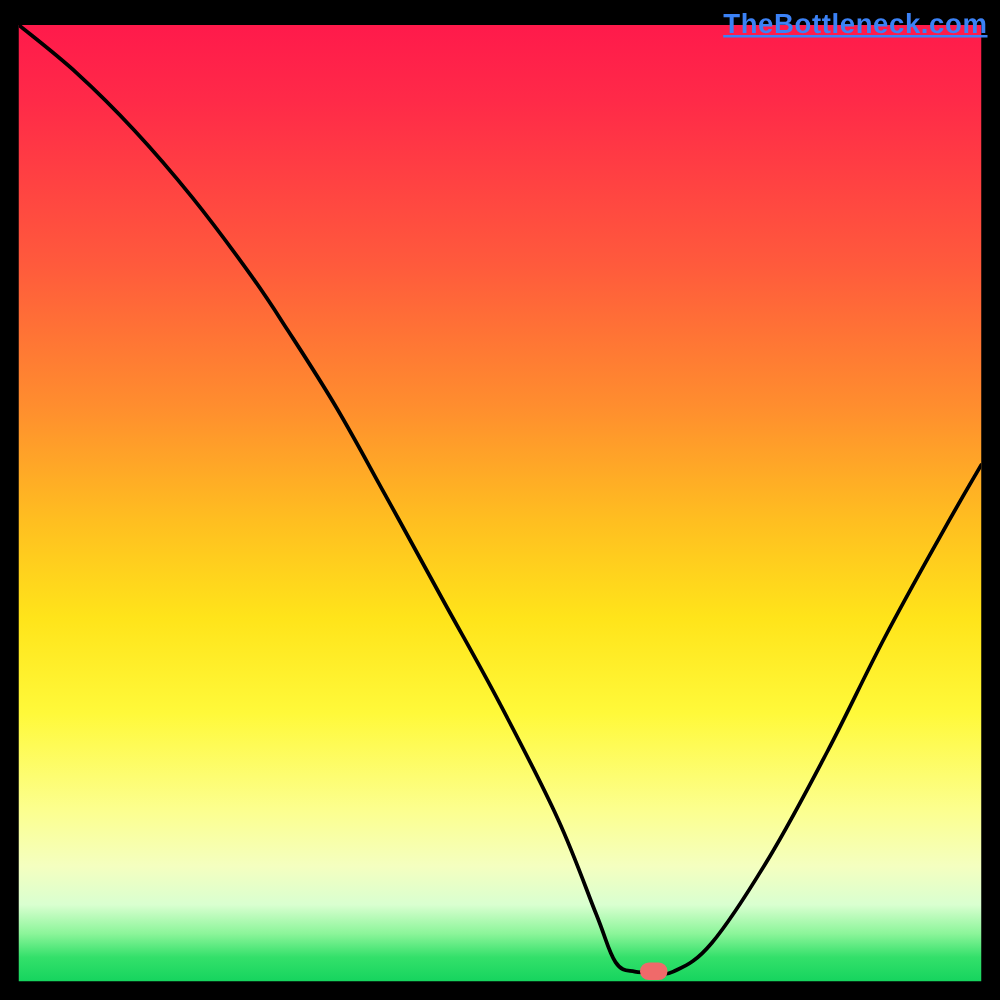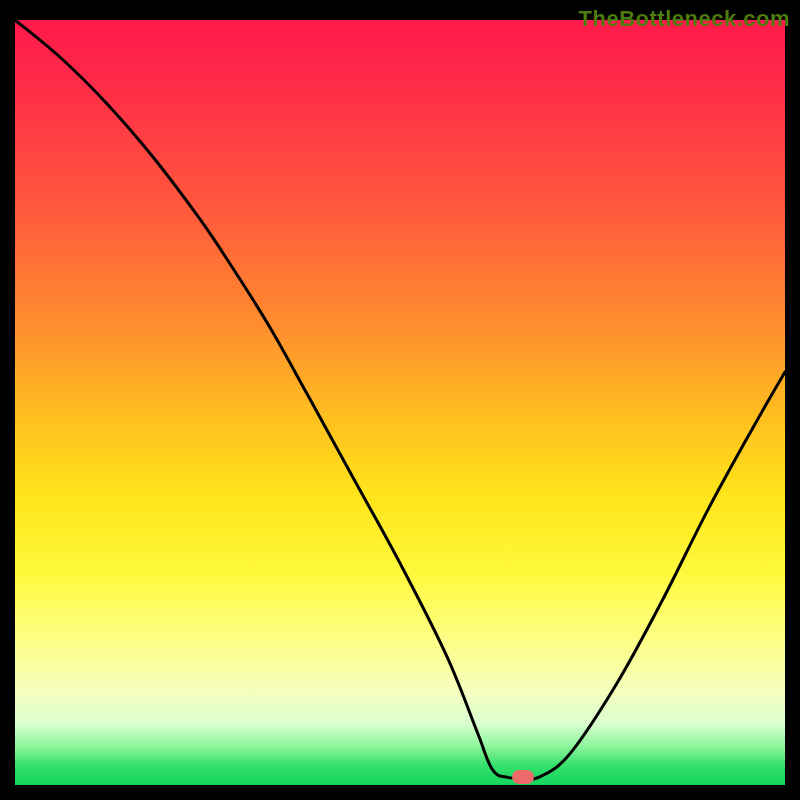--- a/index.html
+++ b/index.html
@@ -14,26 +14,27 @@
   .frame {
     position: relative;
     width: 800px;
     height: 800px;
     background: #000;
   }
   .watermark {
     position: absolute;
     top: 6px;
     right: 10px;
-    color: #4d7c0f;
+    color: #3b82f6;
     font-size: 22px;
     font-weight: bold;
     letter-spacing: 0.5px;
     z-index: 20;
     user-select: none;
+    text-decoration: underline;
   }
   .plot-area {
     position: absolute;
     left: 15px;
     top: 20px;
     width: 770px;
     height: 765px;
   }
   
   .grad {

